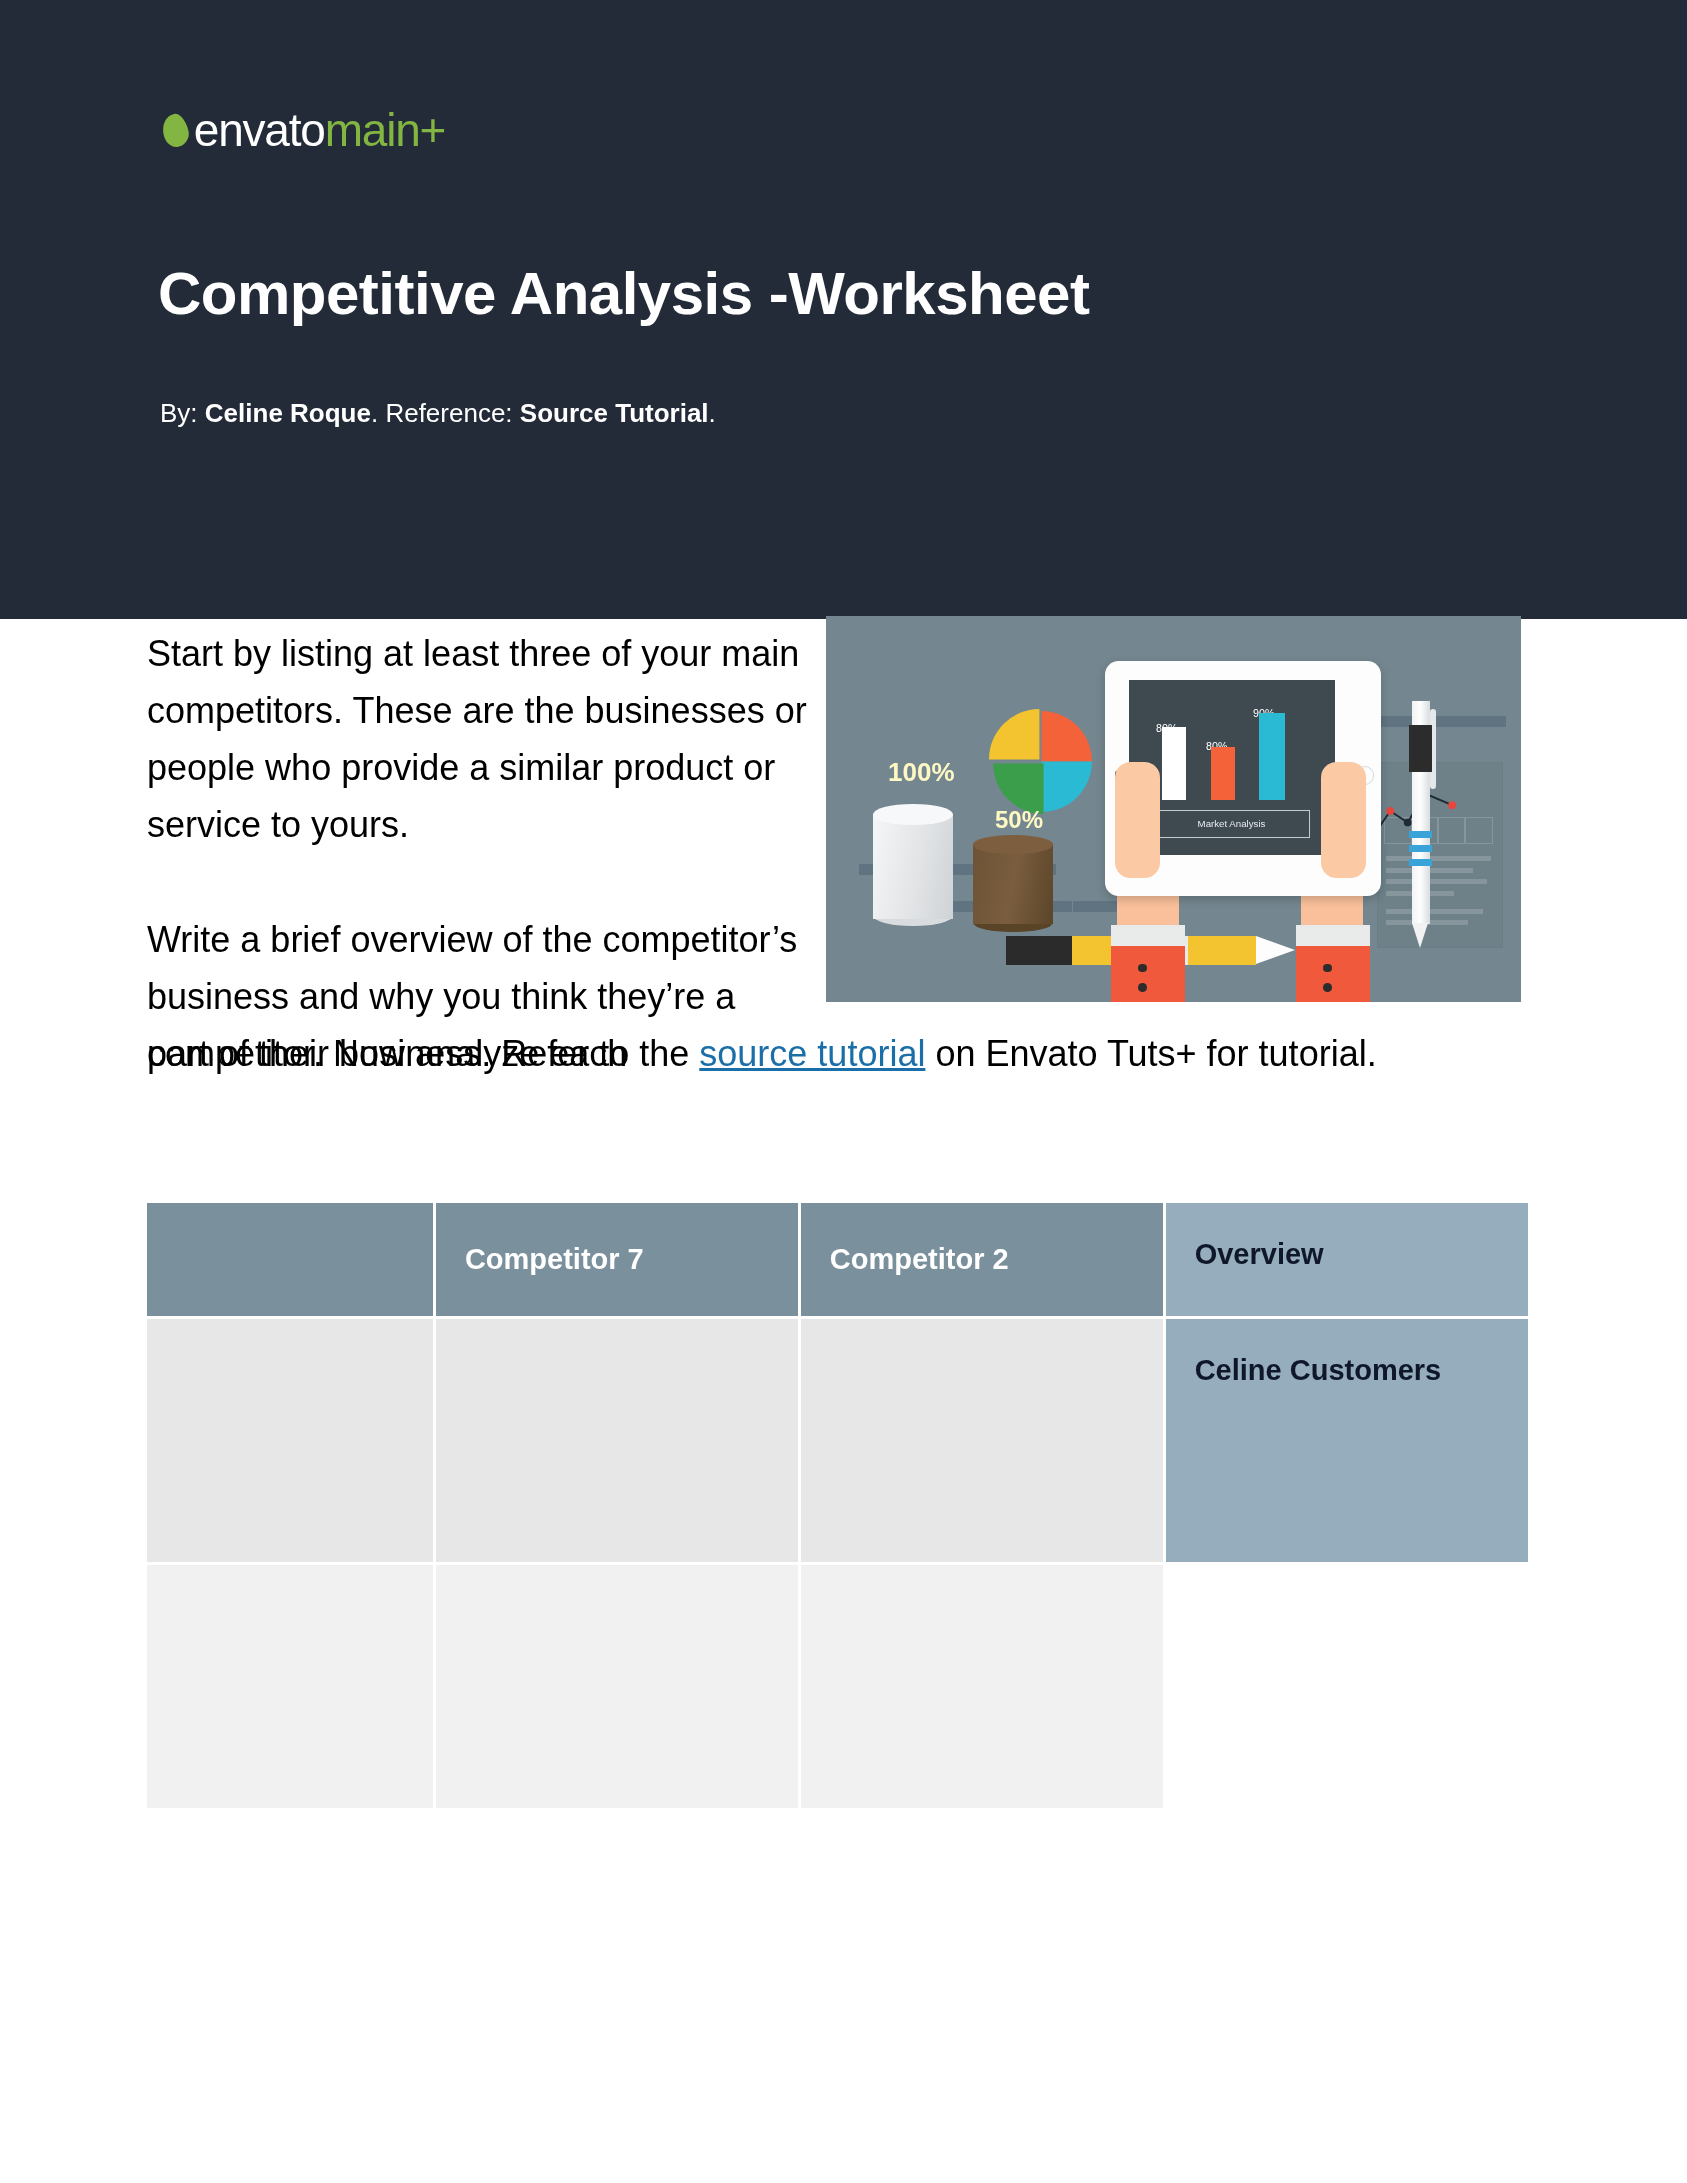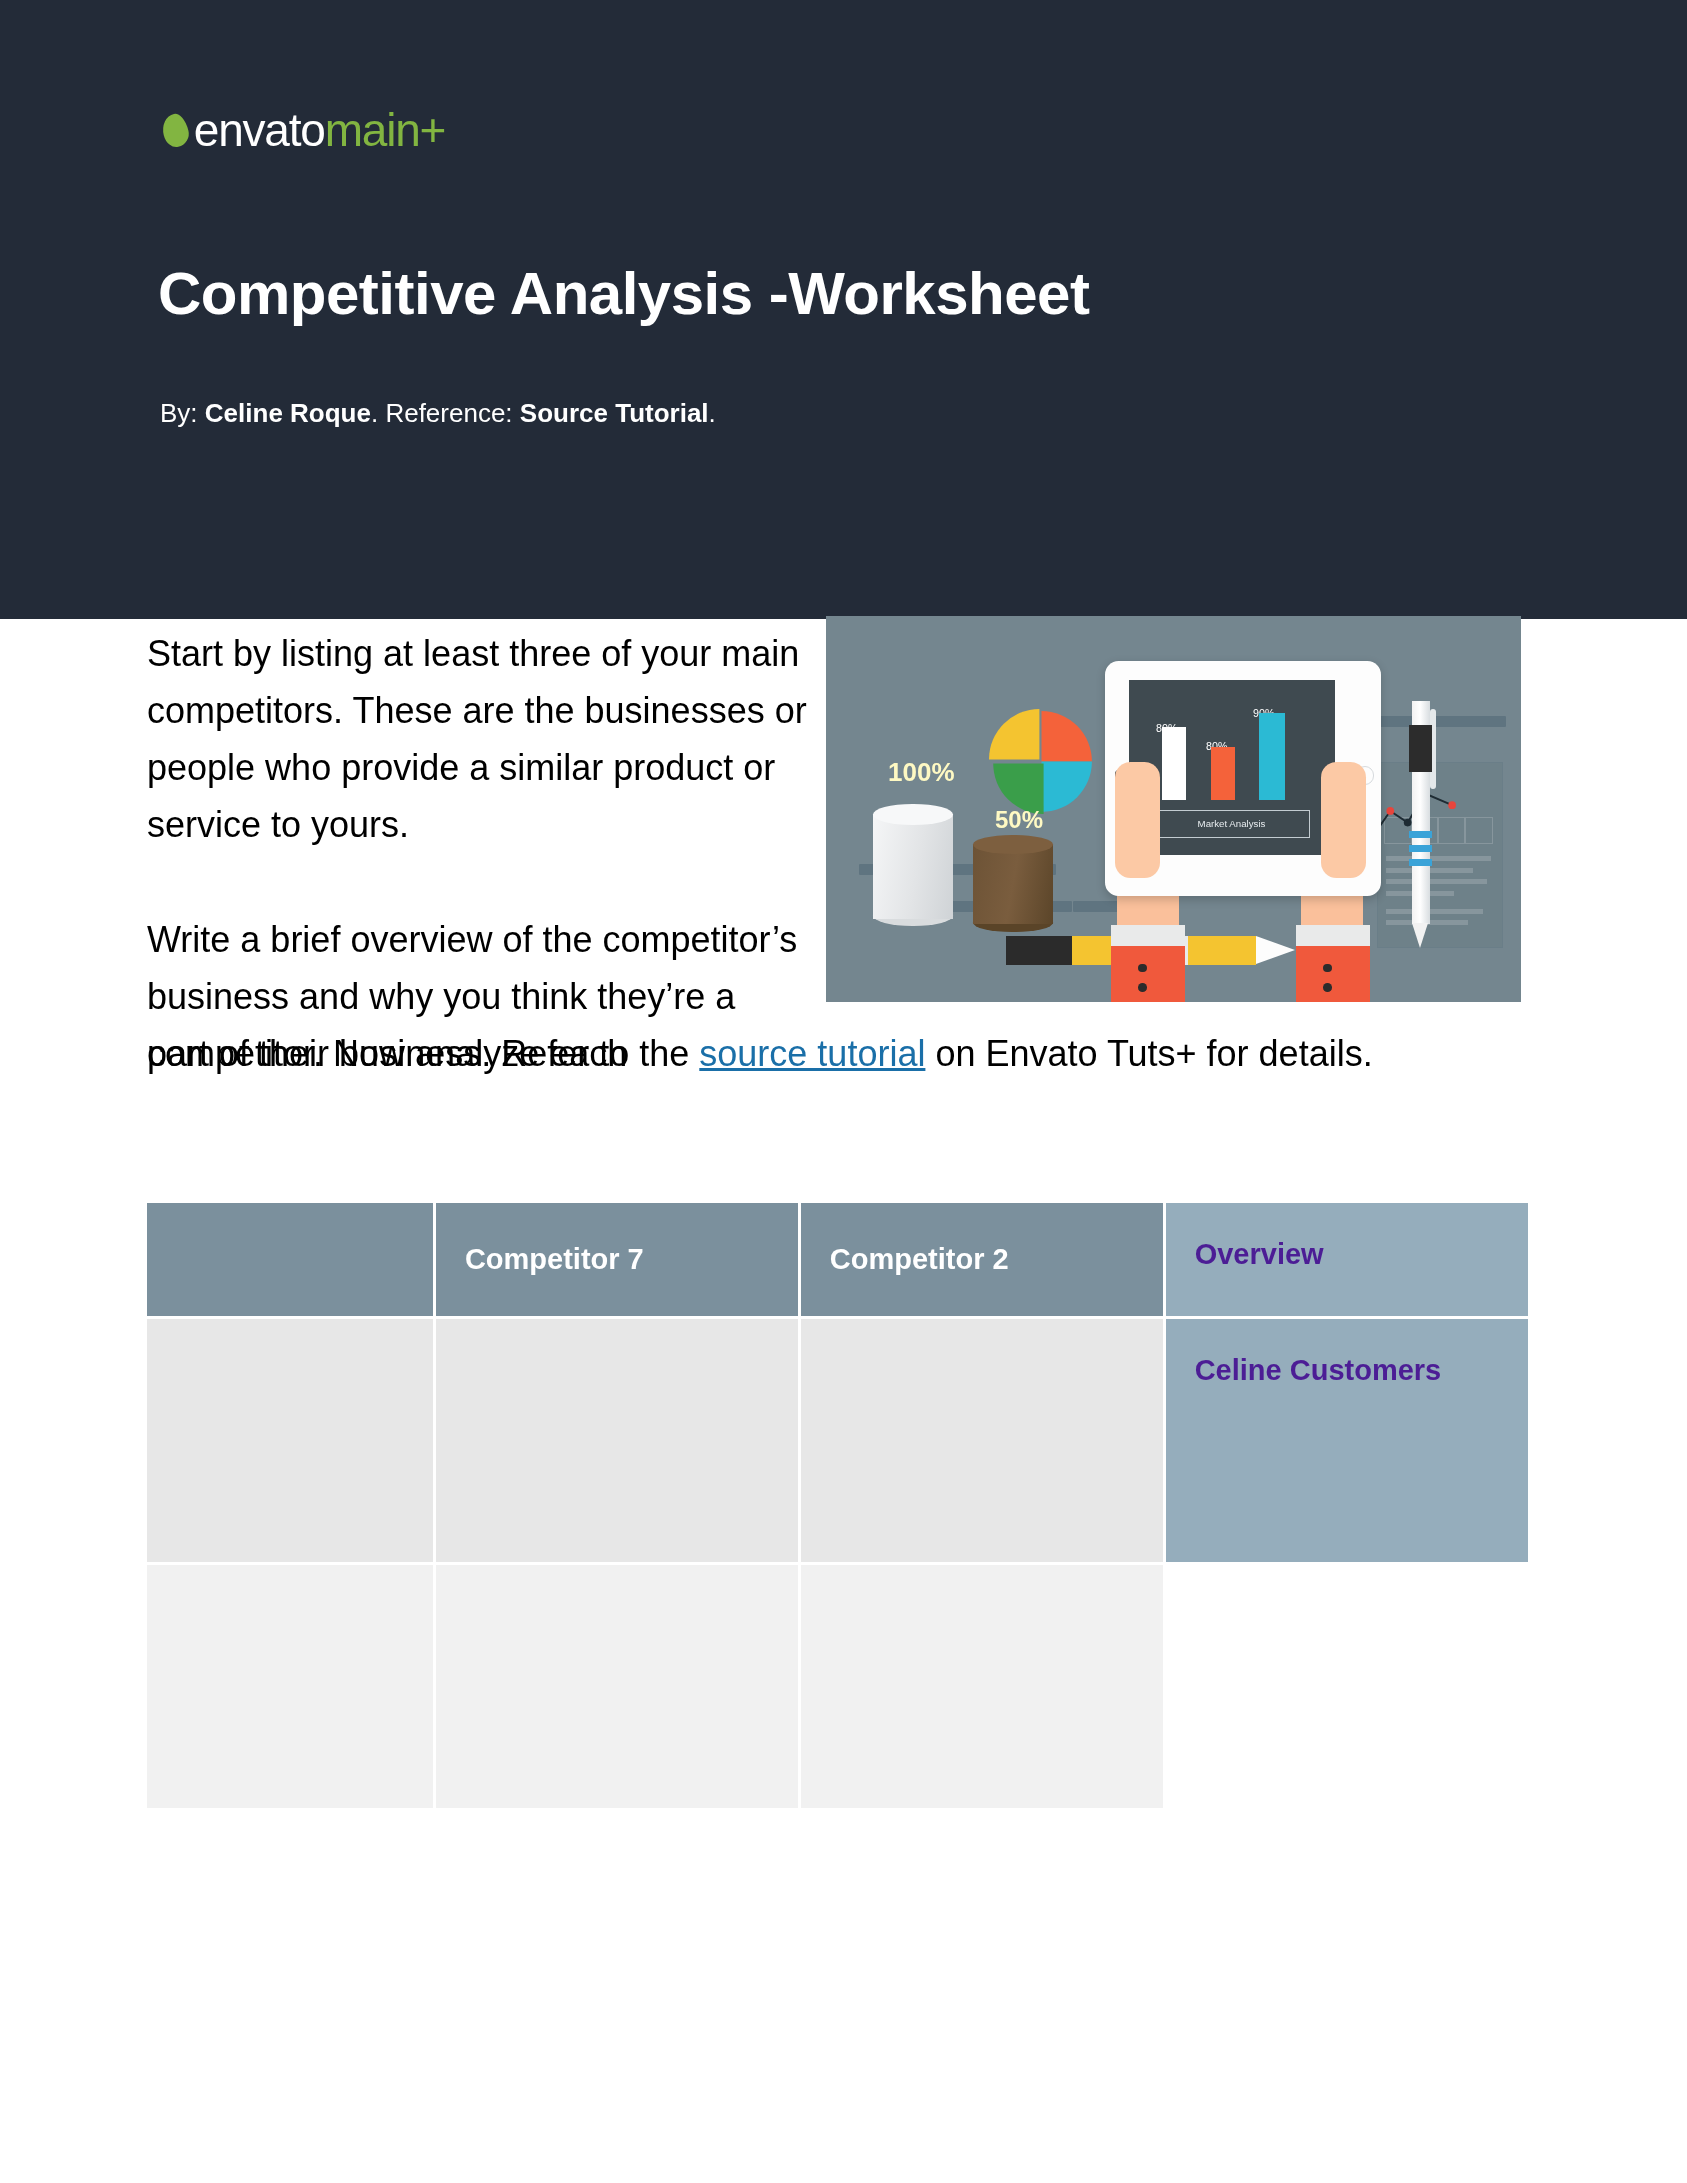--- a/index.html
+++ b/index.html
@@ -274,21 +274,21 @@
     background: #7b909d;
     color: #ffffff;
     font-size: 29px;
     font-weight: bold;
     display: flex;
     align-items: center;
     padding-left: 29px;
   }
   .cell-rowhead {
     background: #95adbc;
-    color: #4c1d95;
+    color: #0f172a;
     font-size: 29px;
     font-weight: bold;
     padding: 32px 0 0 29px;
     line-height: 39px;
   }
   .cell-input-a { background: #e7e7e7; }
   .cell-input-b { background: #f1f1f1; }
 </style>
 </head>
 <body>
@@ -307,21 +307,21 @@
     <span>By:</span>
     <span class="b">Celine Roque</span><span>. Reference:</span>
     <span class="b">Source Tutorial</span><span>.</span>
   </div>
 </div>
 
 <div class="body-wrap">
 
   <div class="para para-1">Start by listing at least three of your main competitors. These are the businesses or people who provide a similar product or service to yours.</div>
   <div class="para para-2">Write a brief overview of the competitor’s business and why you think they’re a competitor. Now analyze each</div>
-  <div class="para para-3"><span>part of their business. Refer to the </span><a class="link" href="#">source tutorial</a><span> on Envato Tuts+ for details.</span></div>
+  <div class="para para-3"><span>part of their business. Refer to the </span><a class="link" href="#">source tutorial</a><span> on Envato Tuts+ for tutorial.</span></div>
 
   <div class="illo">
 
     <span class="bgbar b1"></span>
     <span class="bgbar b2"></span>
     <span class="bgbar b3"></span>
     <span class="bgbar b4"></span>
     <span class="bgbar b5"></span>
     <span class="bgbar b6"></span>
 

